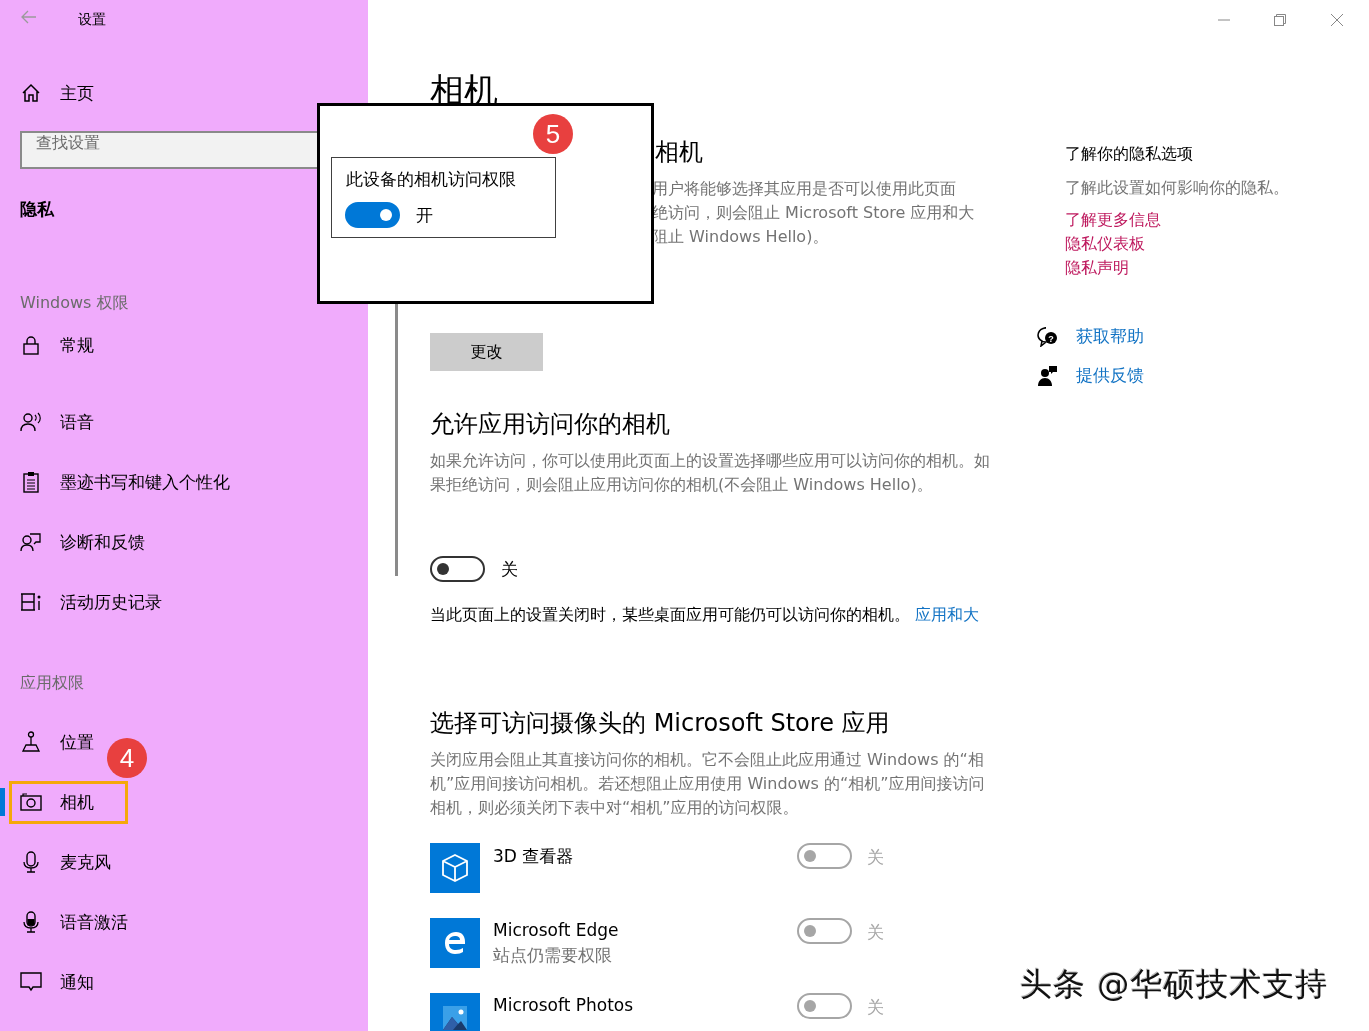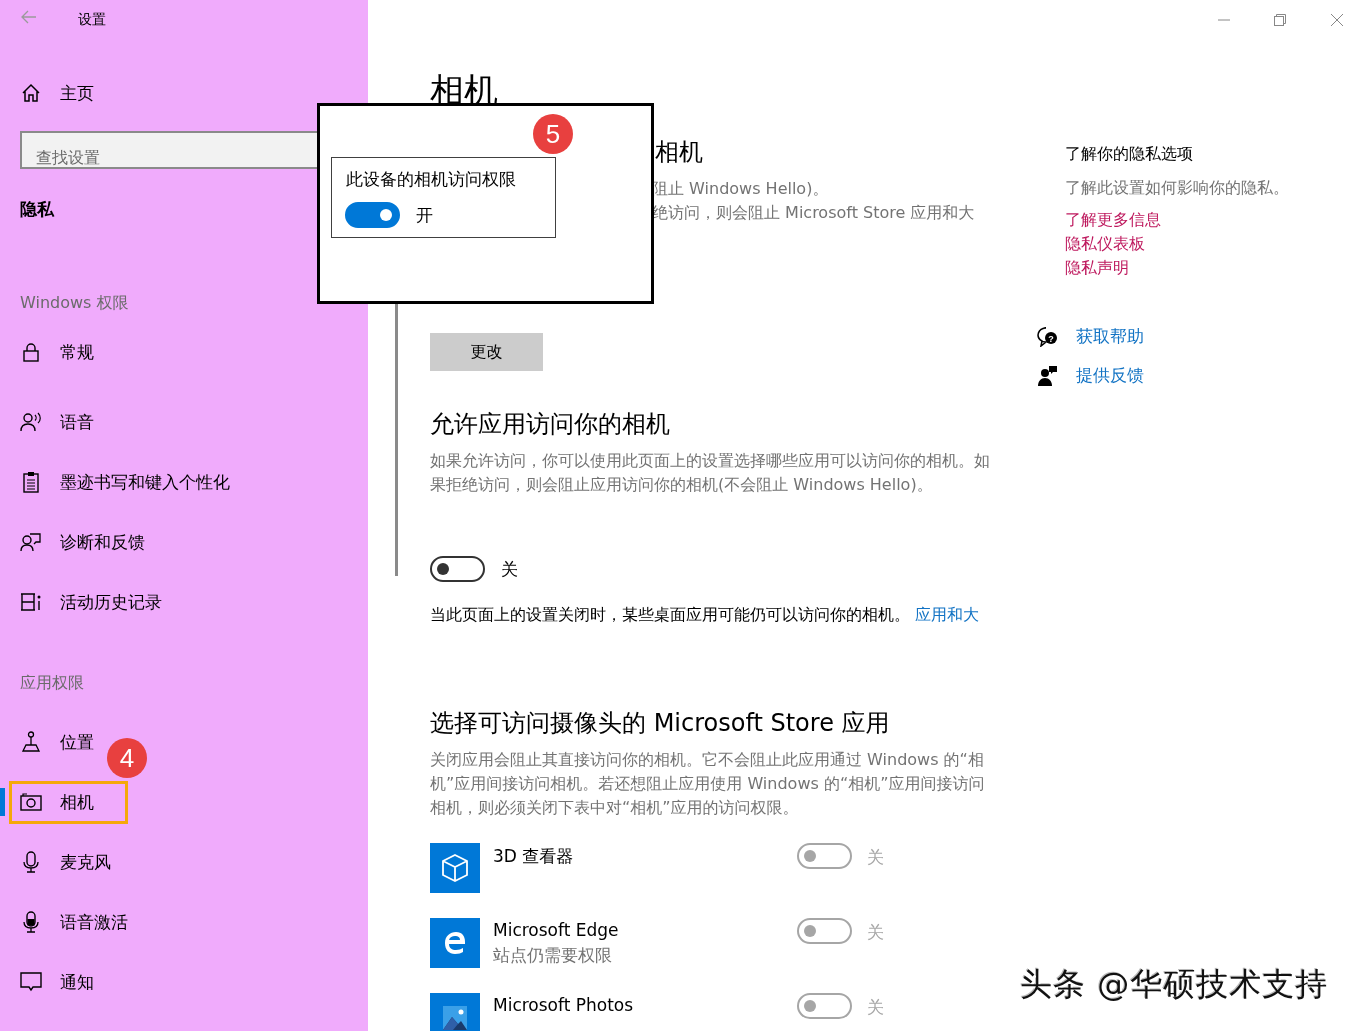--- a/index.html
+++ b/index.html
@@ -6,21 +6,21 @@
   html, body { width: 1369px; height: 1031px; overflow: hidden; background: #ffffff; }
   body { font-family: "DejaVu Sans", "Liberation Sans", sans-serif; color: #000; position: relative; }
 
   
   .sidebar { position: absolute; left: 0; top: 0; width: 368px; height: 1031px; background: #f0abfc; }
   .titlebar-back { position: absolute; left: 20px; top: 8px; width: 24px; height: 24px; color: #9a9a9a; font-size: 18px; line-height: 24px; cursor: pointer; }
   .app-title { position: absolute; left: 78px; top: 11px; font-size: 14px; color: #000; }
   .home-row { position: absolute; left: 20px; top: 78px; height: 30px; display: flex; align-items: center; cursor: pointer; }
   .home-row .ico { width: 22px; height: 22px; margin-right: 18px; display: flex; align-items: center; justify-content: center; }
   .home-row .lbl { font-size: 17px; }
-  .search-box { position: absolute; left: 20px; top: 131px; width: 300px; height: 38px; border: 2px solid #8a8a8a; background: #f2f2f2; padding: 0 14px; display: flex; align-items: flex-end; font-size: 16px; color: #6b6b6b; }
+  .search-box { position: absolute; left: 20px; top: 131px; width: 300px; height: 38px; border: 2px solid #8a8a8a; background: #f2f2f2; padding: 0 14px; display: flex; align-items: flex-start; font-size: 16px; color: #6b6b6b; }
   .search-box input { border: none; background: transparent; font-size: 16px; color: #333; width: 100%; outline: none; font-family: "DejaVu Sans", sans-serif; }
   .search-box input::placeholder { color: #6b6b6b; }
   .section-title { position: absolute; left: 20px; top: 198px; font-size: 17px; font-weight: bold; }
   .group-label { position: absolute; left: 20px; font-size: 16px; color: #6b6b6b; }
   .nav-item { position: absolute; left: 20px; height: 30px; display: flex; align-items: center; cursor: pointer; }
   .nav-item .ico { width: 22px; height: 22px; margin-right: 18px; display: flex; align-items: center; justify-content: center; }
   .nav-item .lbl { font-size: 17px; color: #000; }
   .nav-active-bar { position: absolute; left: 0; top: 788px; width: 5px; height: 28px; background: #0078d7; }
   .hl-box-sidebar { position: absolute; left: 9px; top: 781px; width: 119px; height: 43px; border: 3px solid #f5a80a; pointer-events: none; }
   .sidebar-scroll { position: absolute; left: 395px; top: 300px; width: 3px; height: 276px; background: #8a8a8a; }
@@ -97,21 +97,21 @@
   </div>
 
   <div class="search-box">
     <input type="text" placeholder="查找设置" style="">
   </div>
 
   <div class="section-title">隐私</div>
 
   <div class="group-label" style="top:293px;">Windows 权限</div>
 
-  <div class="nav-item" style="top:337px;text-align:right;">
+  <div class="nav-item" style="top:330px;text-align:right;">
     <span class="ico">
       <svg width="18" height="20" viewBox="0 0 18 20">
           <rect x="2" y="9" width="14" height="10" fill="none" stroke="#000" stroke-width="1.4"></rect>
           <path d="M5 9V6a4 4 0 0 1 8 0v3" fill="none" stroke="#000" stroke-width="1.4"></path>
         </svg>
     </span>
     <span class="lbl">常规</span>
   </div>
   <div class="nav-item" style="top:407px;">
     <span class="ico">
@@ -226,22 +226,23 @@
   <div class="win-ctrl" style="left:923px;">
     <svg width="14" height="14" viewBox="0 0 14 14">
         <path d="M1 1l12 12M13 1L1 13" stroke="#888" stroke-width="1"></path>
       </svg>
   </div>
 
   <div class="page-title">相机</div>
 
   <div class="h2" style="left:255px; top:136px;">相机</div>
   <div class="desc" style="left:252px; top:177px; width:350px;">
+    <div>用户将能够选择其应用是否可以使用此页面</div>
+    <div>绝访问，则会阻止 Microsoft Store 应用和大</div>
     <div>阻止 Windows Hello)。</div>
-    <div>绝访问，则会阻止 Microsoft Store 应用和大</div>
   </div>
   <div class="change-btn">更改</div>
 
   <div class="h2" style="top:408px;">允许应用访问你的相机</div>
   <div class="desc" style="top:449px;">如果允许访问，你可以使用此页面上的设置选择哪些应用可以访问你的相机。如果拒绝访问，则会阻止应用访问你的相机(不会阻止 Windows Hello)。</div>
   <div class="main-toggle-row">
     <div class="toggle off">
         <div class="knob"></div>
       </div>
     <span class="state">关</span>

